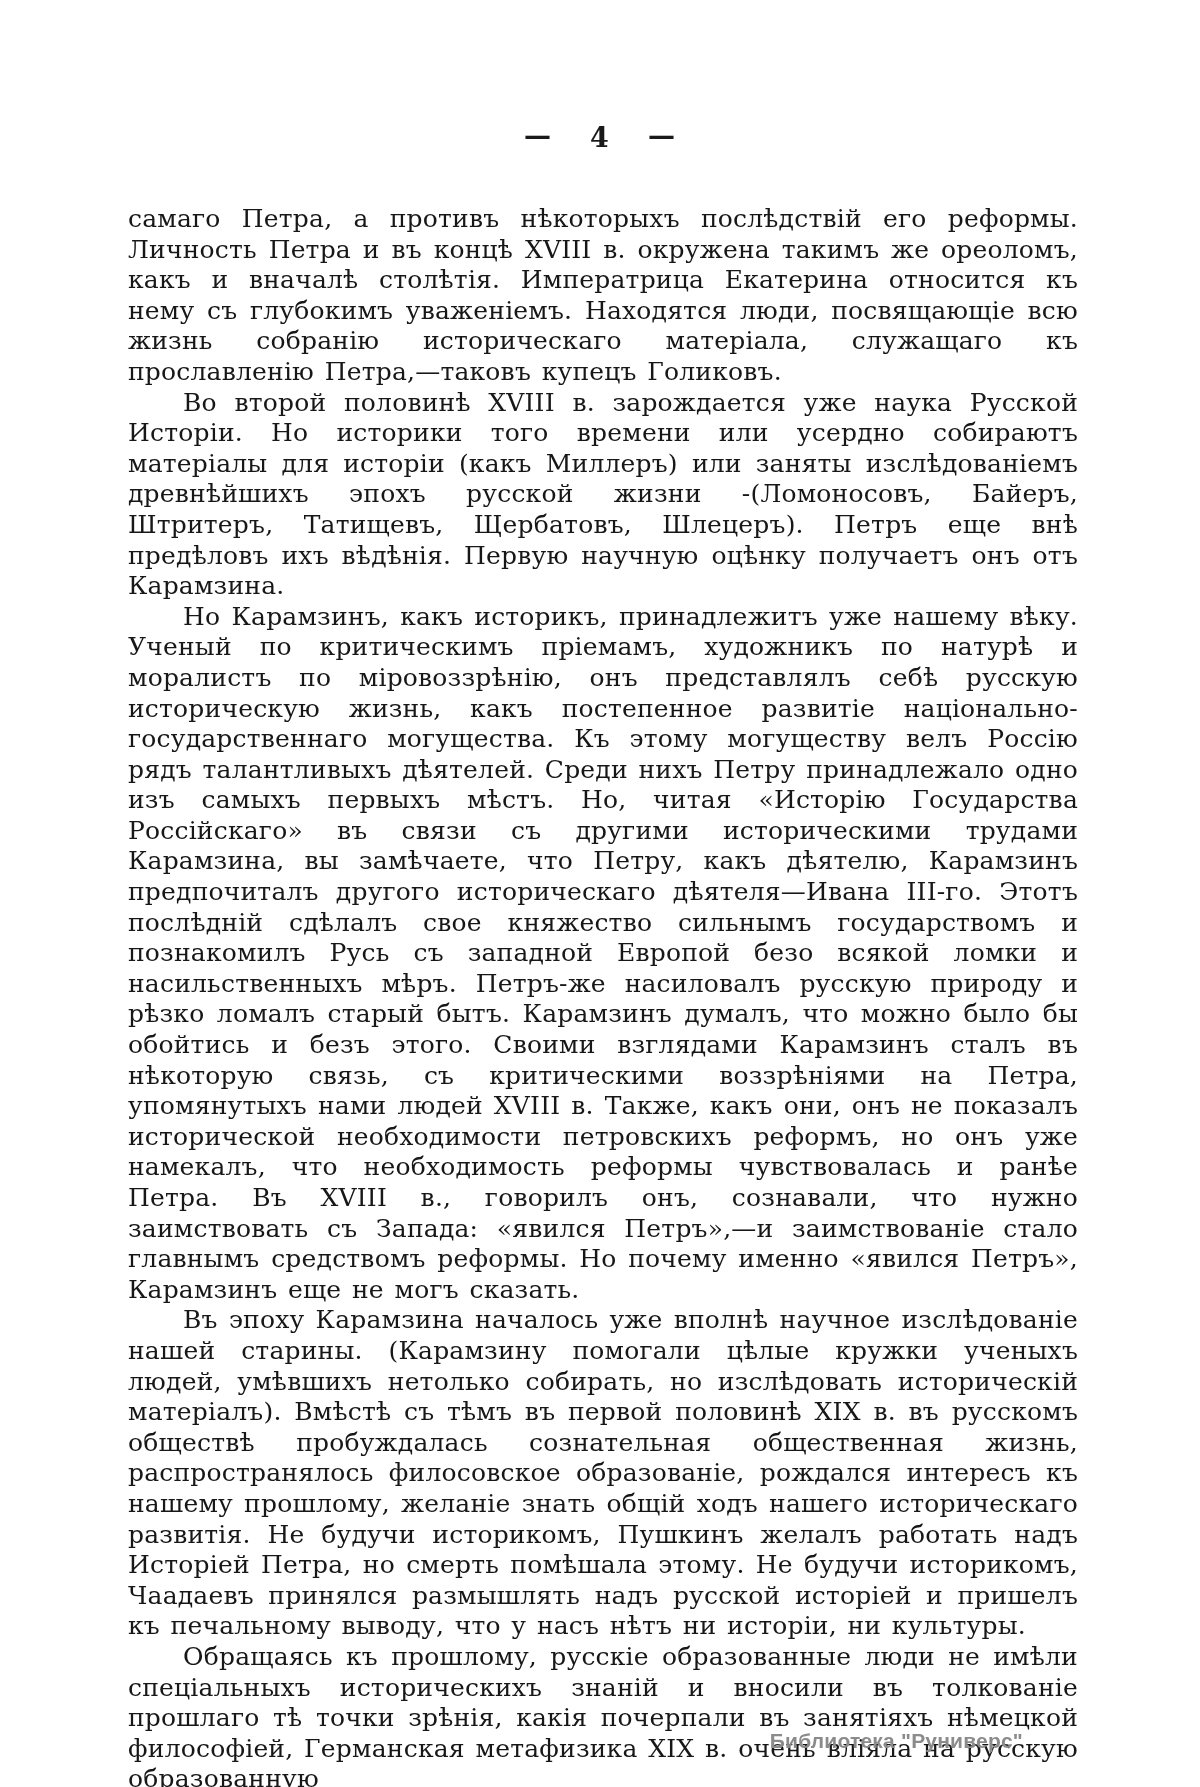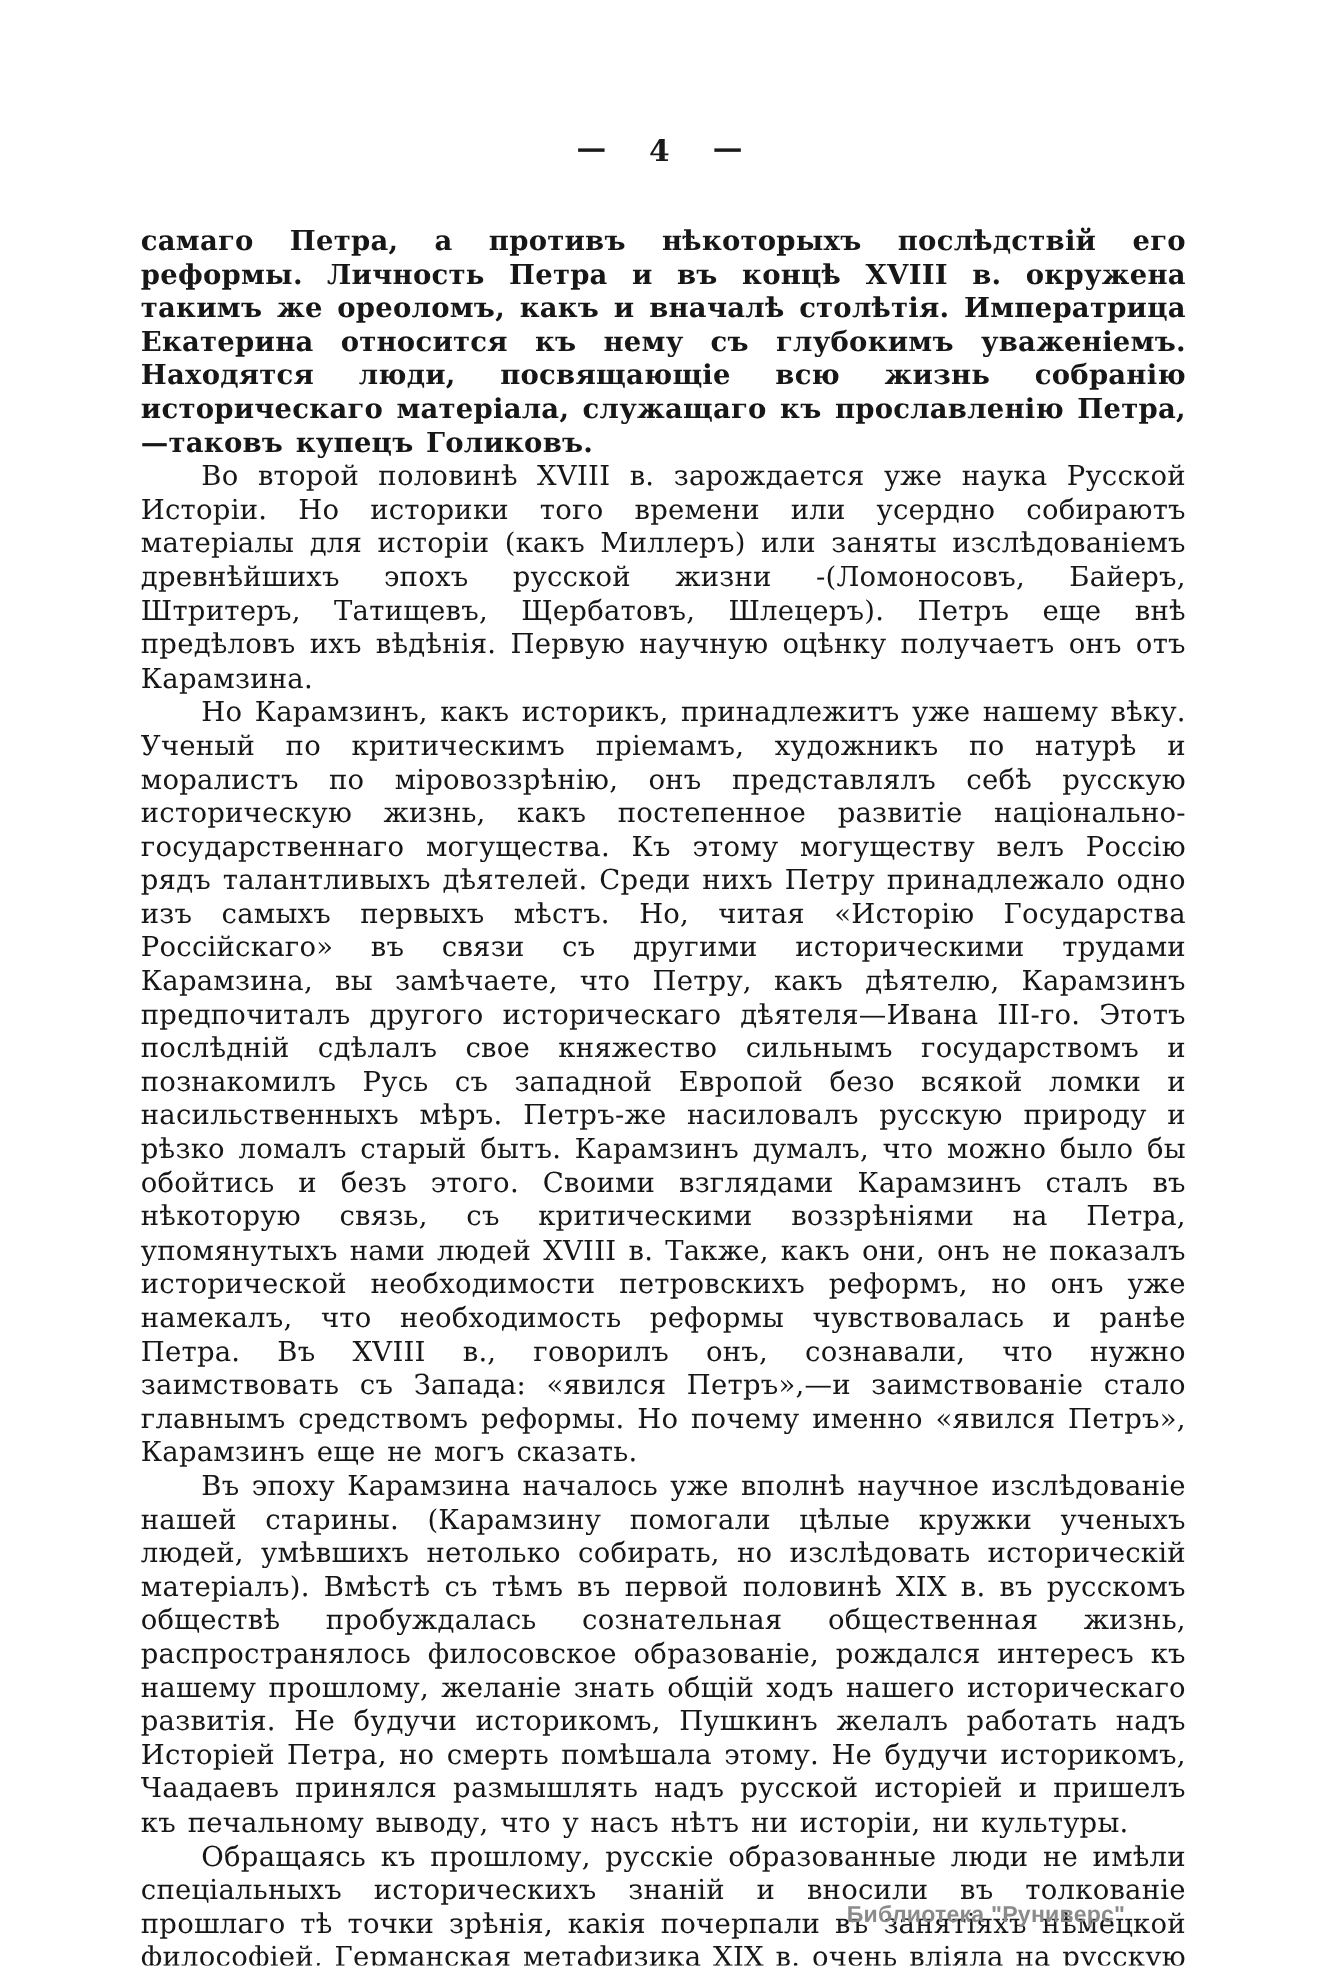--- a/index.html
+++ b/index.html
@@ -46,21 +46,20 @@
     font-size: 25px;
     line-height: 30.6px;
     text-align: justify;
     text-indent: 55px;
     letter-spacing: 0.2px;
     word-spacing: 2.5px;
     color: #171717;
   }
   .text-block p.no-indent {
     text-indent: 0;
-    font-weight: bold;
   }
   .watermark {
     position: absolute;
     top: 1729px;
     right: 177px;
     font-family: "Liberation Sans", "DejaVu Sans", sans-serif;
     font-size: 21px;
     font-weight: bold;
     color: #8b8b8b;
     letter-spacing: 0.2px;

